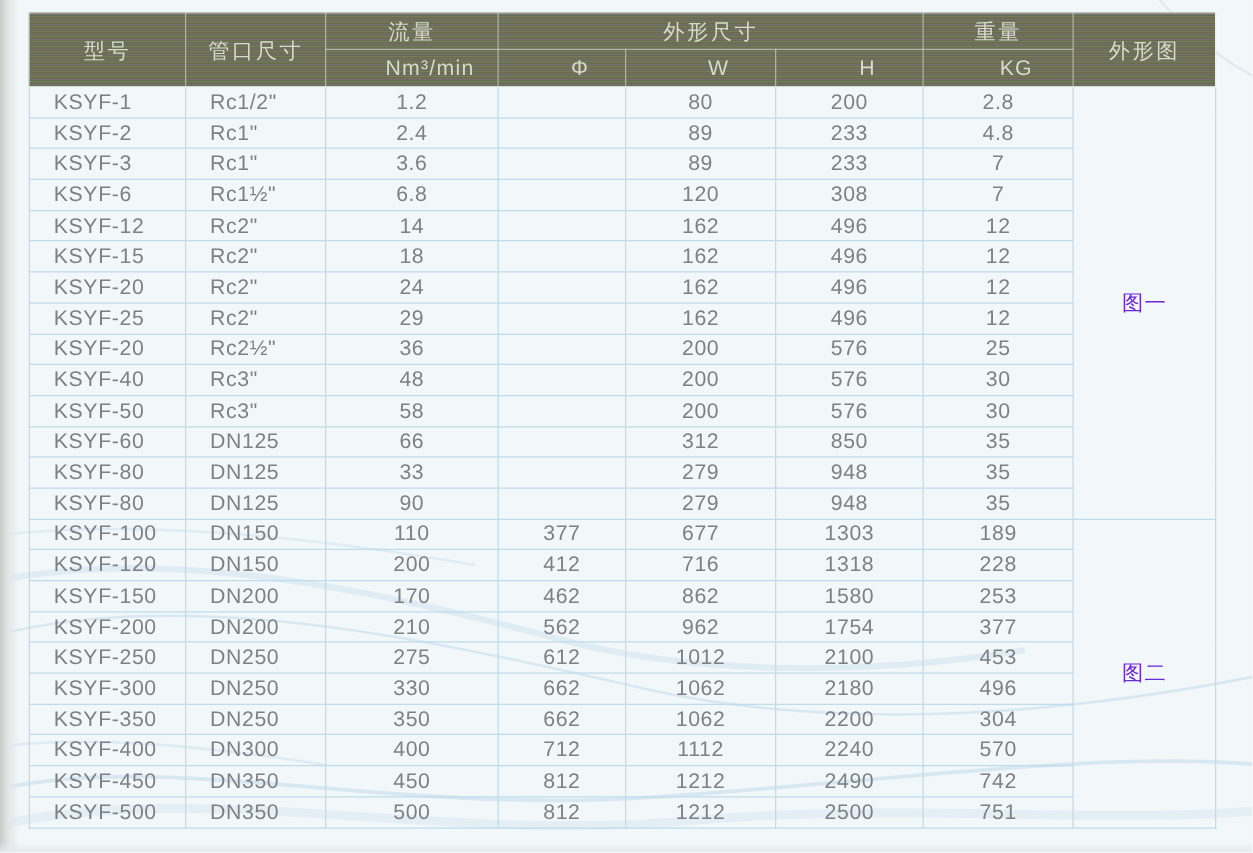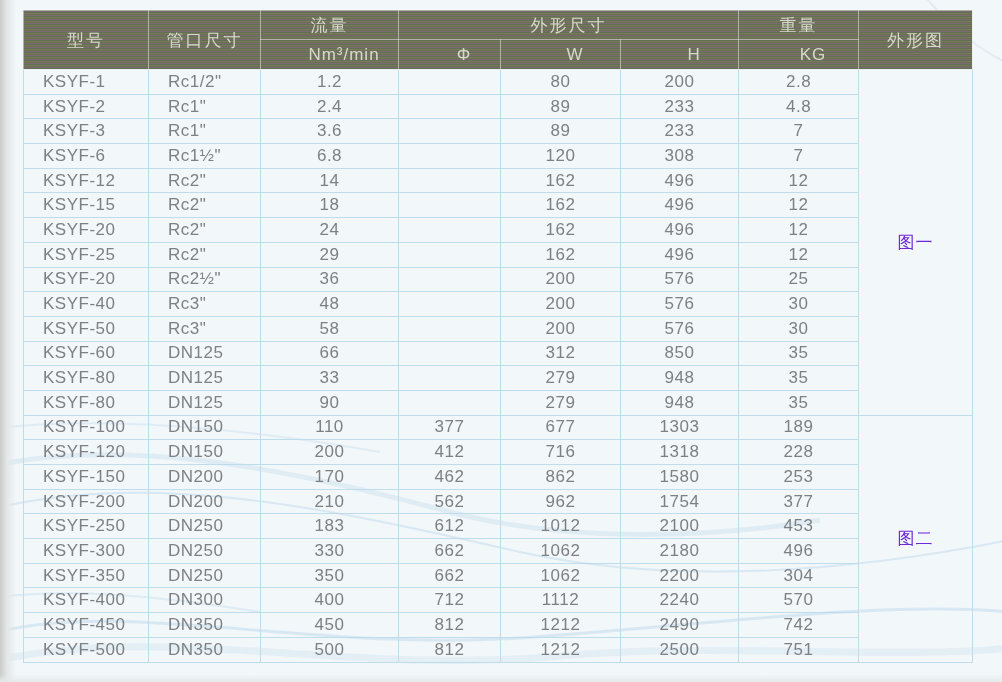--- a/index.html
+++ b/index.html
@@ -270,21 +270,21 @@
           <td class="al">DN200</td>
           <td>210</td>
           <td>562</td>
           <td>962</td>
           <td>1754</td>
           <td>377</td>
         </tr>
         <tr>
           <td class="al">KSYF-250</td>
           <td class="al">DN250</td>
-          <td>183</td>
+          <td>275</td>
           <td>612</td>
           <td>1012</td>
           <td>2100</td>
           <td>453</td>
         </tr>
         <tr>
           <td class="al">KSYF-300</td>
           <td class="al">DN250</td>
           <td>330</td>
           <td>662</td>

